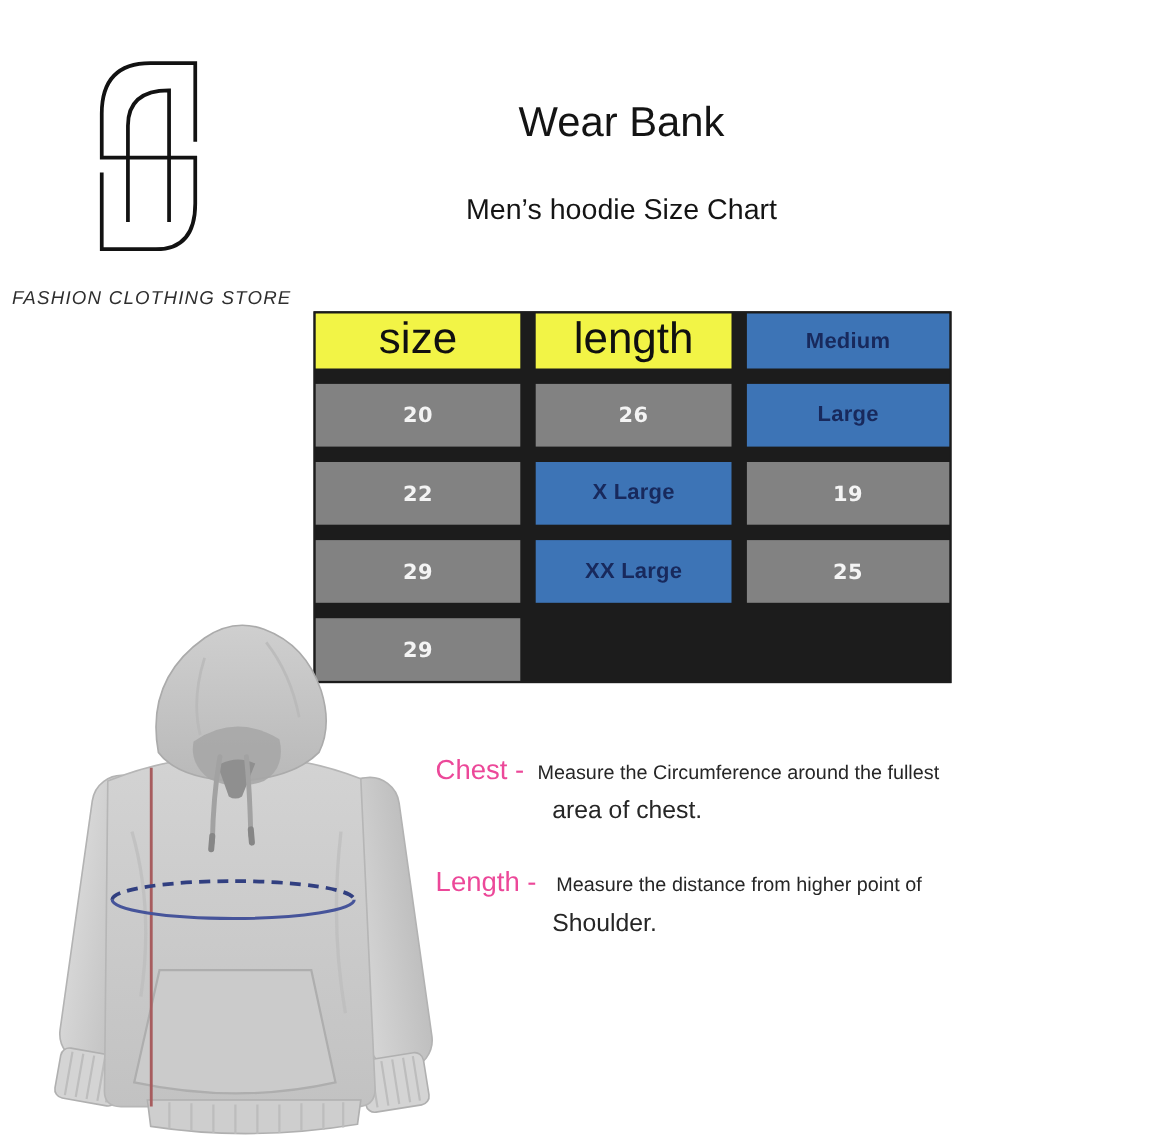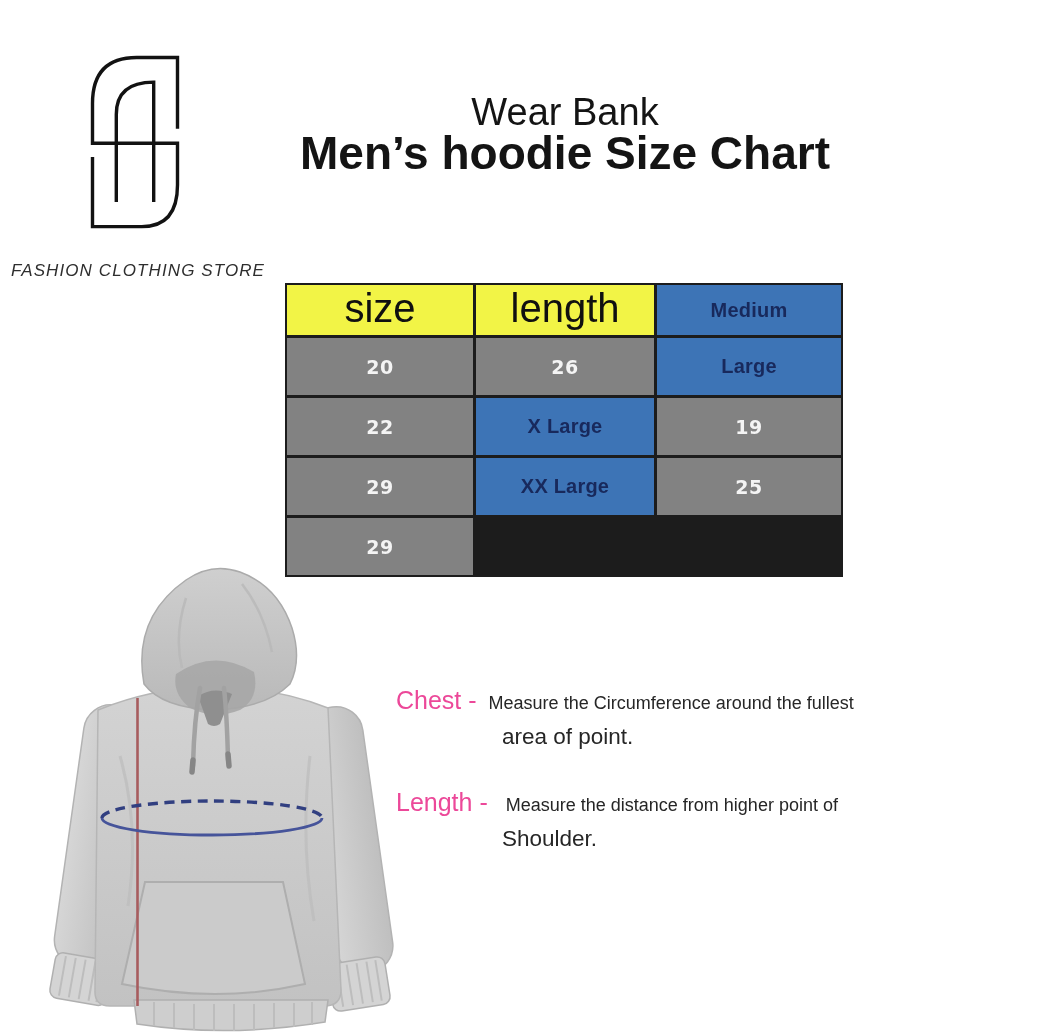--- a/index.html
+++ b/index.html
@@ -12,28 +12,28 @@
   
   .logo-wrap{position:absolute;left:84px;top:37px;width:102px;height:210px;}
   .brand-label{
     position:absolute;left:11px;top:261px;font-style:italic;font-size:17px;
     letter-spacing:1.1px;color:#2e2e2e;white-space:nowrap;
   }
 
   
   .titles{position:absolute;left:265px;top:90px;width:600px;text-align:center;color:#141414;}
   .title{font-size:38px;line-height:44px;font-weight:500;}
-  .subtitle{font-size:46px;line-height:38px;font-weight:700;}
+  .subtitle{font-size:26px;line-height:38px;font-weight:400;margin-top:37px;}
 
   
   .size-table{
     position:absolute;left:285px;top:283px;
     display:grid;grid-template-columns:186px 178px 184px;
     grid-template-rows:50px 57px 57px 57px 57px;
-    gap:3px;background:#1c1c1c;border:2px solid #1c1c1c;
+    gap:14px;background:#1c1c1c;border:2px solid #1c1c1c;
   }
   .cell{display:flex;align-items:center;justify-content:center;}
   .th{background:#f2f446;color:#101010;font-size:40px;line-height:1;padding-bottom:5px;}
   .th.chest{font-size:45px;}
   .td-size{
     background:#3d74b6;color:#18295c;
     font-family:Liberation Sans, sans-serif;font-weight:bold;font-size:20px;letter-spacing:.2px;
   }
   .td-val{
     background:#828282;color:#f4f4f4;
@@ -157,21 +157,21 @@
         <path d="M 74,262 A 110 17 0 0 0 294,262" stroke="#46549a" stroke-width="2.8"></path>
         <path d="M 74,262 A 110 17 0 0 1 294,262" stroke="#313f80" stroke-width="3.4" stroke-dasharray="10 6.5"></path>
       </g>
     </svg>
   </div>
 
   <div class="def def-chest">
     <div class="line1">
       <span class="term">Chest -</span><span class="desc">Measure the Circumference around the fullest</span>
     </div>
-    <div class="line2">area of point.</div>
+    <div class="line2">area of chest.</div>
   </div>
 
   <div class="def def-length">
     <div class="line1">
       <span class="term">Length -</span><span class="desc">Measure the distance from higher point of</span>
     </div>
     <div class="line2">Shoulder.</div>
   </div>
 
 </div>

